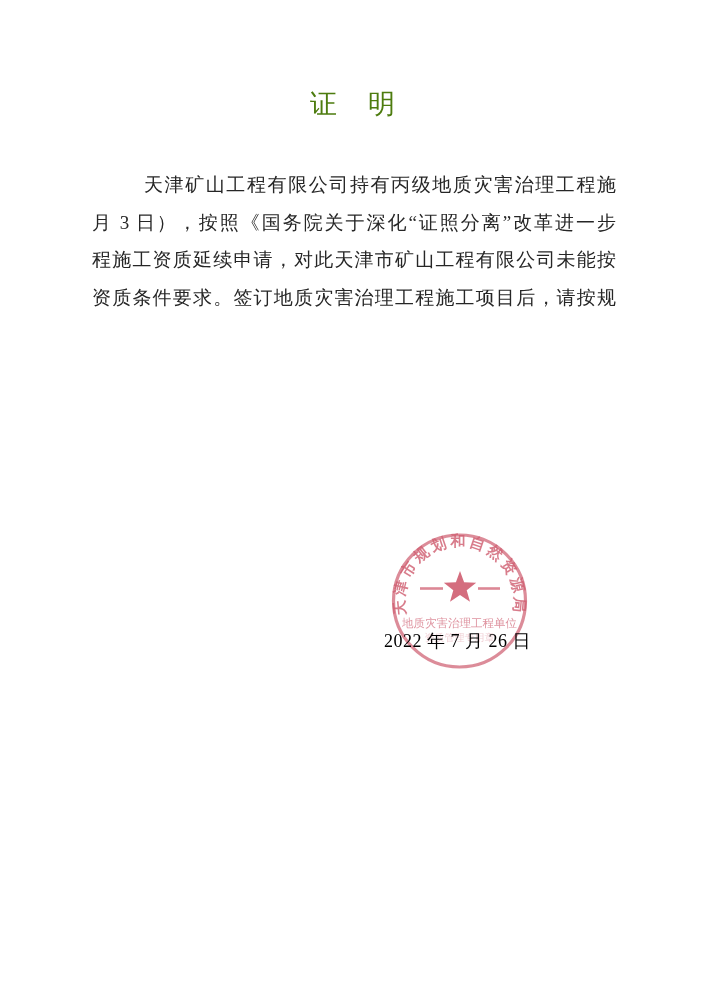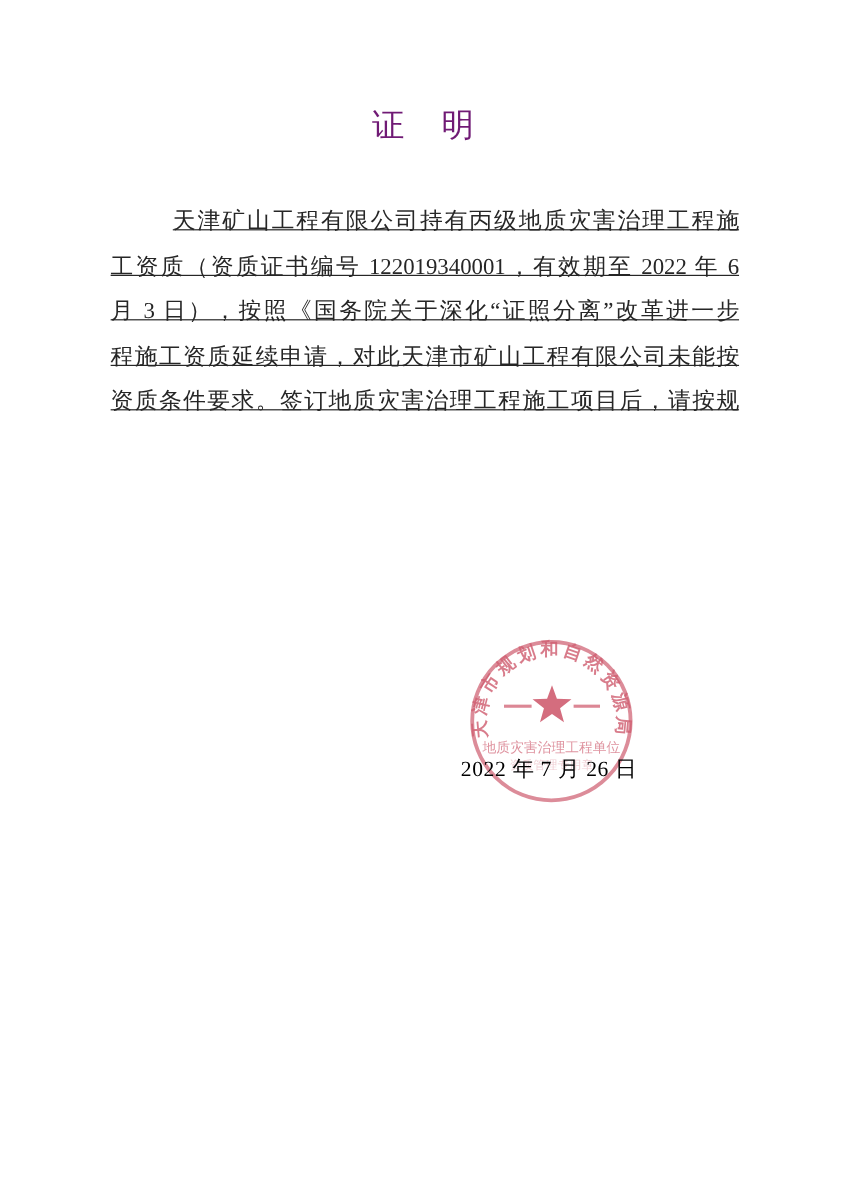--- a/index.html
+++ b/index.html
@@ -13,31 +13,30 @@
     overflow: hidden;
   }
   .doc-title {
     position: absolute;
     top: 86px;
     left: 0;
     width: 707px;
     text-align: center;
     font-size: 27px;
     letter-spacing: 2px;
-    color: #701a75;
+    color: #4d7c0f;
     font-weight: 500;
   }
   .doc-body {
     position: absolute;
     top: 166px;
     left: 92px;
     width: 524px;
     font-size: 19px;
     color: #262626;
-    text-decoration: underline;
   }
   .doc-body .line {
     height: 37.5px;
     line-height: 37.5px;
     overflow: hidden;
     text-align: justify;
     text-align-last: justify;
     white-space: normal;
   }
   .doc-body .line.indent { padding-left: 52px; }
@@ -63,21 +62,20 @@
 </style>
 </head>
 <body>
 
 <div class="page">
 
   <div class="doc-title">证　明</div>
 
   <div class="doc-body">
     <div class="line indent">天津矿山工程有限公司持有丙级地质灾害治理工程施</div>
-    <div class="line">工资质（资质证书编号 122019340001，有效期至 2022 年 6</div>
     <div class="line">月 3 日），按照《国务院关于深化“证照分离”改革进一步</div>
     <div class="line">程施工资质延续申请，对此天津市矿山工程有限公司未能按</div>
     <div class="line">资质条件要求。签订地质灾害治理工程施工项目后，请按规</div>
   </div>
 
   <div class="seal">
     <svg viewBox="0 0 141 141" xmlns="http://www.w3.org/2000/svg">
       <defs>
         <path id="arcPath" d="M 17.4 84.2 A 55 55 0 1 1 123.6 84.2" fill="none"></path>
       </defs>

